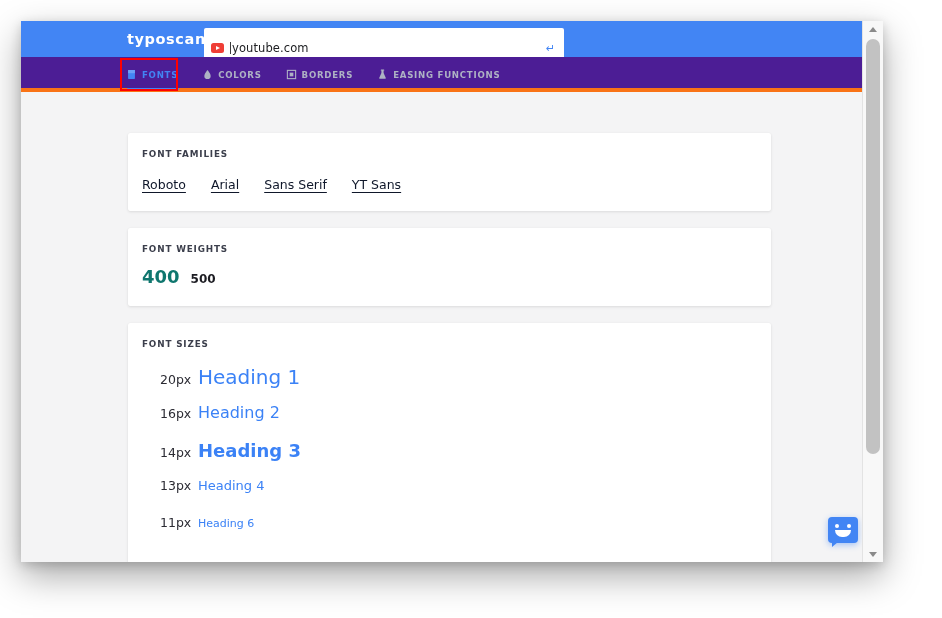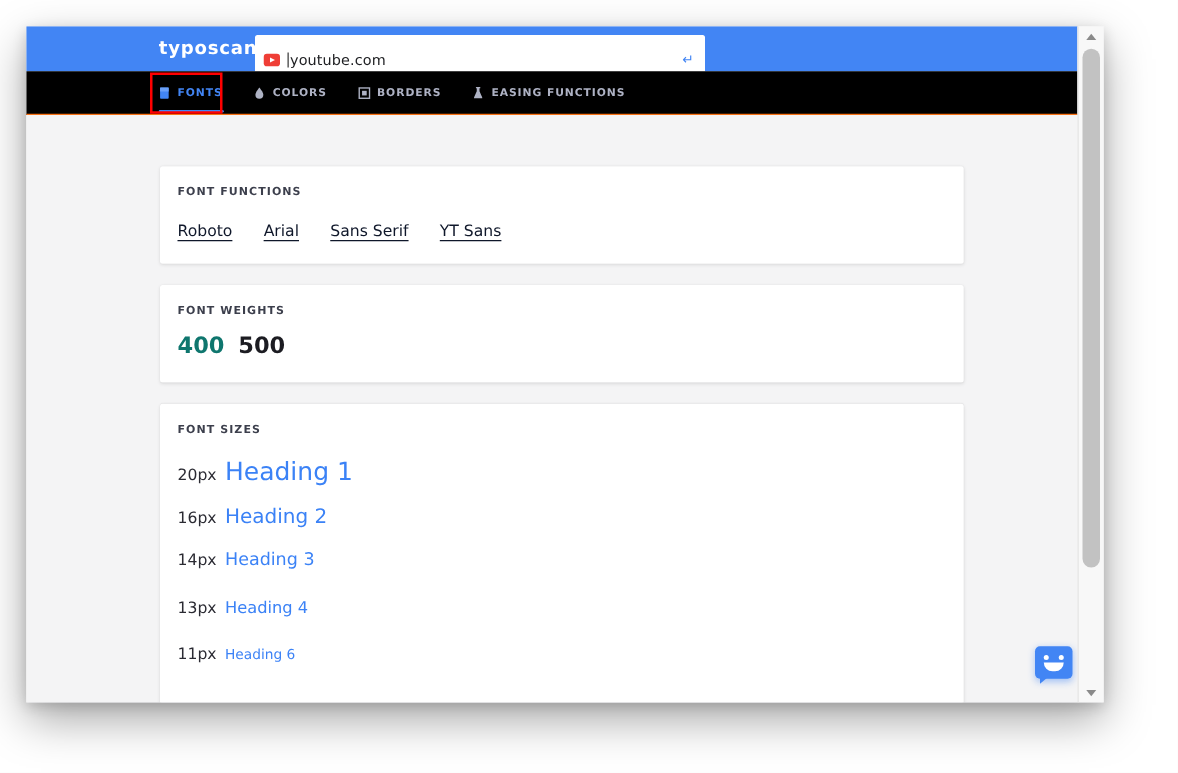--- a/index.html
+++ b/index.html
@@ -104,22 +104,22 @@
     font-size: 11px;
     line-height: 1;
   }
 
   
   .navbar {
     position: absolute;
     left: 0; top: 36px;
     width: 841px;
     height: 35px;
-    background: #000000;
-    border-bottom: 1px solid #f97316;
+    background: #4c1d95;
+    border-bottom: 4px solid #f97316;
   }
 
   .tabs {
     position: absolute;
     left: 105px;
     top: 0;
     height: 35px;
     display: flex;
     align-items: center;
     gap: 24px;
@@ -246,29 +246,29 @@
     padding: 12px 0 0 14px;
   }
   .weight-400 {
     font-size: 18px;
     color: #0f766e;
     font-weight: bold;
     font-family: "DejaVu Sans", sans-serif;
     text-align: center;
   }
   .weight-500 {
-    font-size: 18px;
+    font-size: 12px;
     color: #1c1c22;
     font-weight: bold;
     font-family: "DejaVu Sans", sans-serif;
   }
 
   
   #card-sizes { top: 231px; height: 268px; }
-  .size-list { padding: 16px 0 0 0; }
+  .size-list { padding: 16px 0 0 18px; }
   .size-row {
     display: flex;
     align-items: baseline;
     height: 37.5px;
     padding-left: 14px;
   }
   .size-label {
     width: 38px;
     flex: none;
     font-size: 12.5px;
@@ -412,21 +412,21 @@
         </div>
       </div>
 
     </div>
 
     <div class="annot-box"></div>
 
     <div class="content">
 
       <section class="card" id="card-families">
-        <div class="card-title">FONT FUNCTIONS</div>
+        <div class="card-title">FONT FAMILIES</div>
         <div class="family-row">
           <span class="family-link">Roboto</span>
           <span class="family-link">Arial</span>
           <span class="family-link">Sans Serif</span>
           <span class="family-link">YT Sans</span>
         </div>
       </section>
 
       <section class="card" id="card-weights">
         <div class="card-title">FONT WEIGHTS</div>
@@ -442,21 +442,21 @@
             <div class="size-row">
               <span class="size-label">20px</span>
               <span class="size-sample" style="font-size: 20px;">Heading 1</span>
             </div>
             <div class="size-row">
               <span class="size-label">16px</span>
               <span class="size-sample" style="font-size: 16px;">Heading 2</span>
             </div>
             <div class="size-row">
               <span class="size-label">14px</span>
-              <span class="size-sample" style="font-size: 14px;">Heading 3</span>
+              <span class="size-sample" style="font-size: 18px; font-weight: bold;">Heading 3</span>
             </div>
             <div class="size-row">
               <span class="size-label">13px</span>
               <span class="size-sample" style="font-size: 13px;">Heading 4</span>
             </div>
             <div class="size-row">
               <span class="size-label">11px</span>
               <span class="size-sample" style="font-size: 11px;">Heading 6</span>
             </div>
           </div>

